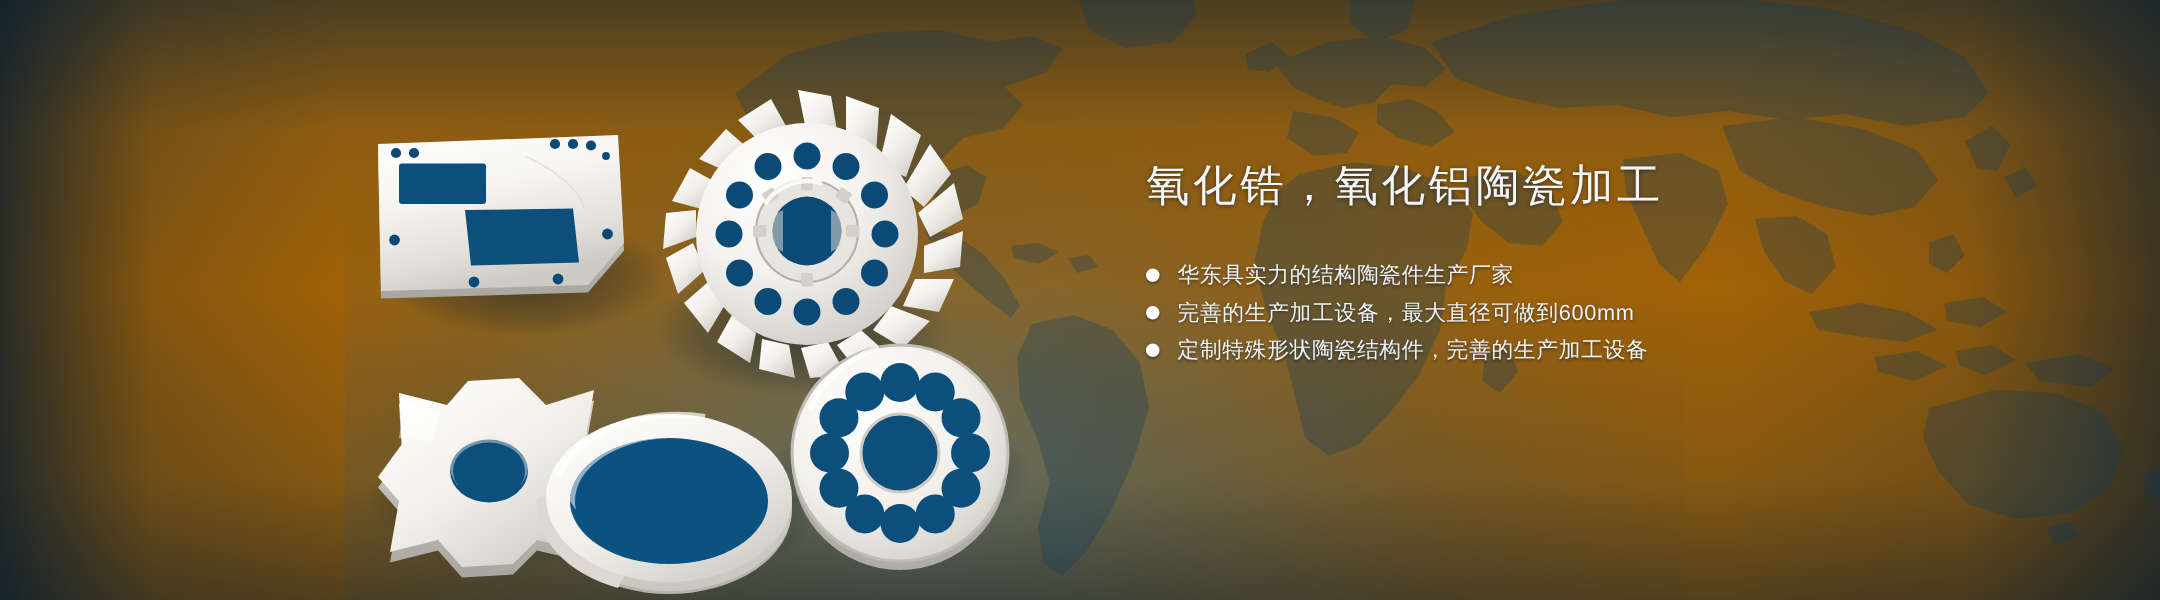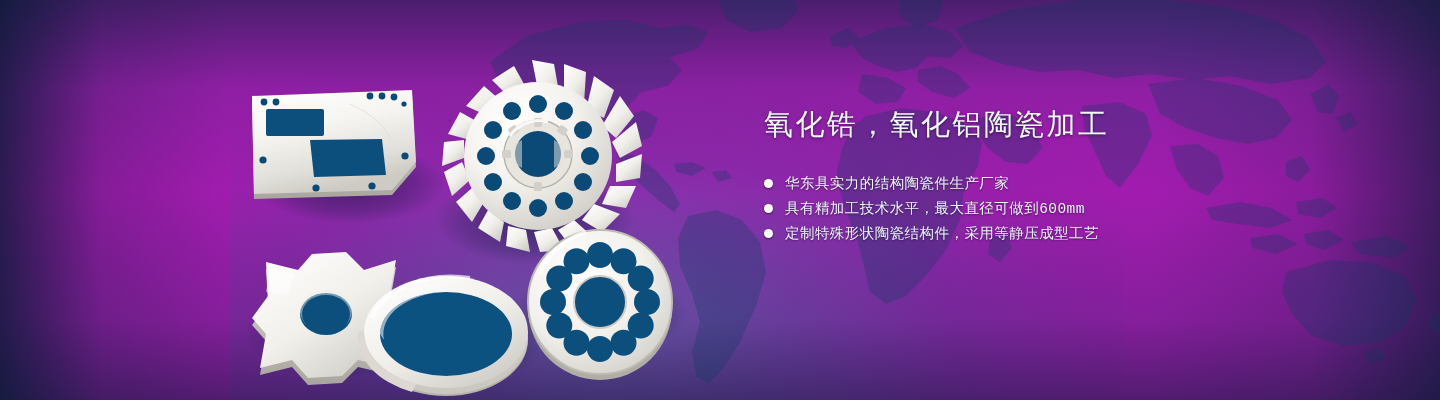--- a/index.html
+++ b/index.html
@@ -7,21 +7,21 @@
   body {
     font-family:"Liberation Sans","DejaVu Sans",sans-serif;
     -webkit-font-smoothing:antialiased;
   }
 
   .banner {
     position:relative;
     width:1440px;
     height:400px;
     overflow:hidden;
-    background:#a21caf;
+    background:#a16207;
   }
 
   
   .bg-base {
     position:absolute; inset:0;
     background:linear-gradient(90deg,
       #063e68 0%,
       #064067 9%,
       #0a4a75 24%,
       #125party 24%,
@@ -90,21 +90,20 @@
     font-size:29px;
     letter-spacing:2.4px;
     line-height:1.25;
     font-weight:400;
     text-shadow:0 1px 3px rgba(0,12,26,0.55);
     white-space:nowrap;
   }
   .bullets {
     list-style:none;
     margin-top:29px;
-    font-family:Liberation Mono, monospace;
   }
   .bullet {
     display:flex;
     align-items:center;
     height:25px;
     margin-bottom:0px;
   }
   .dot {
     width:9px; height:9px;
     border-radius:50%;
@@ -392,22 +391,22 @@
   <div class="copy">
     <h1 class="headline">氧化锆，氧化铝陶瓷加工</h1>
 
     <ul class="bullets">
       <li class="bullet">
         <span class="dot"></span>
         <span class="btext">华东具实力的结构陶瓷件生产厂家</span>
       </li>
       <li class="bullet">
         <span class="dot"></span>
-        <span class="btext">具有精加工技术水平，最大直径可做到600mm</span>
+        <span class="btext">完善的生产加工设备，最大直径可做到600mm</span>
       </li>
       <li class="bullet">
         <span class="dot"></span>
-        <span class="btext">定制特殊形状陶瓷结构件，采用等静压成型工艺</span>
+        <span class="btext">定制特殊形状陶瓷结构件，完善的生产加工设备</span>
       </li>
     </ul>
   </div>
 
 </div>
 
 </body></html>

